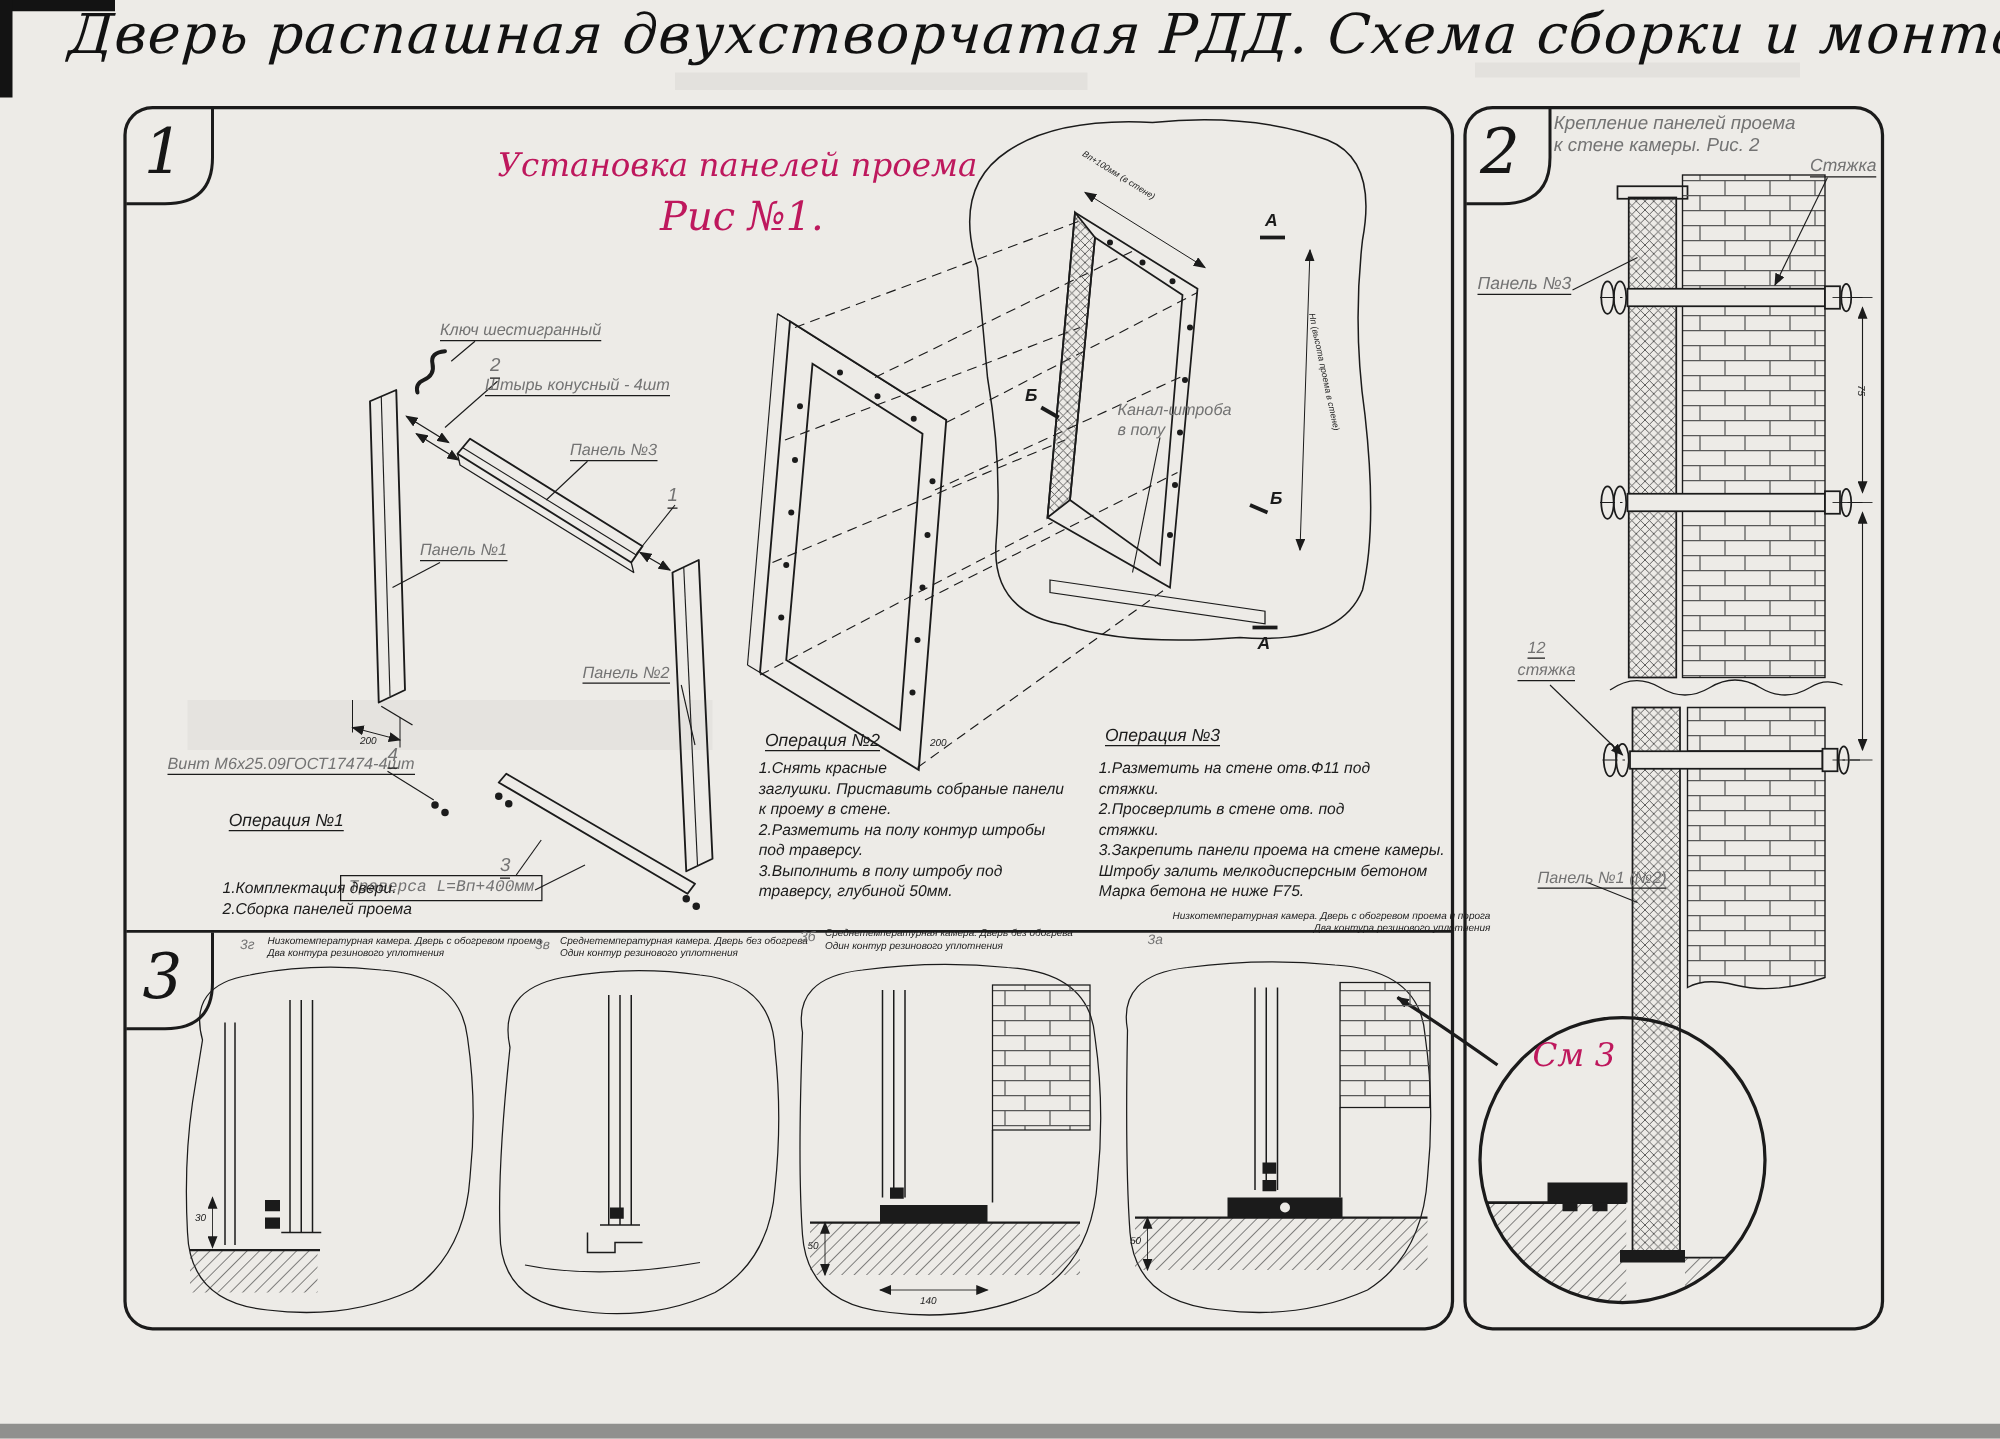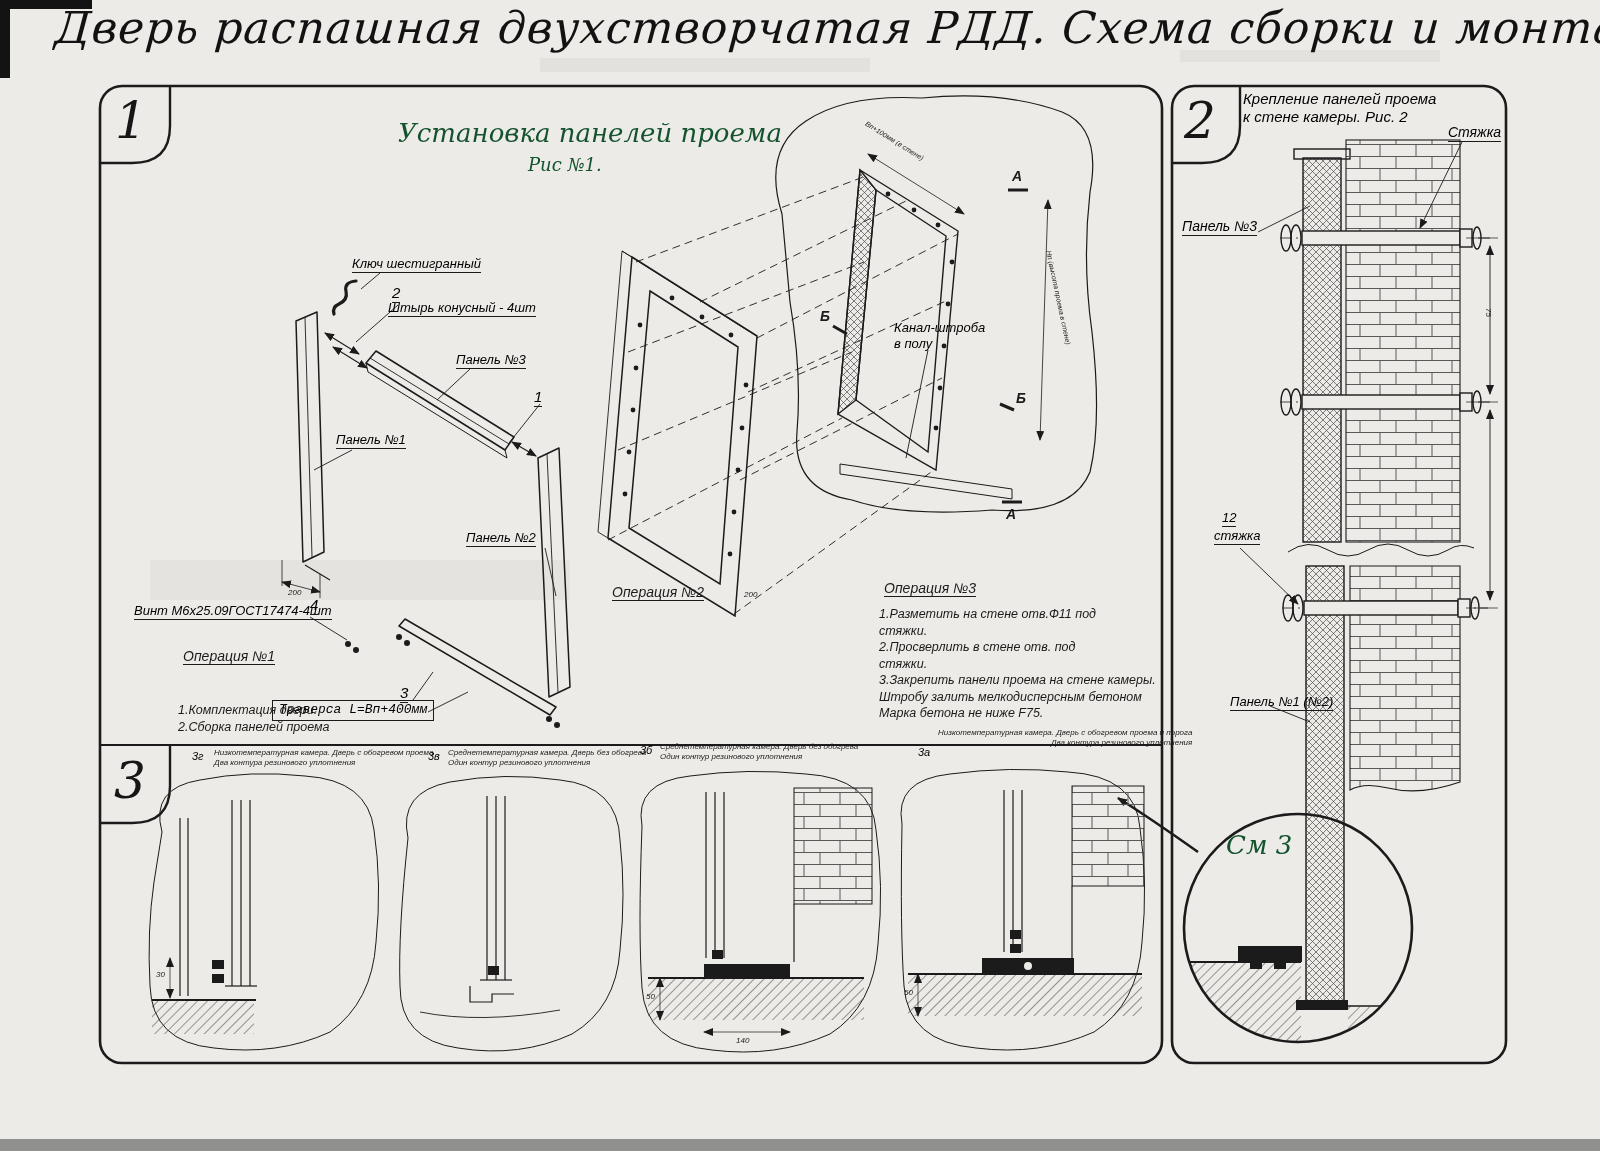--- a/index.html
+++ b/index.html
@@ -1,29 +1,29 @@
 <!DOCTYPE html>
 <html><head>
 <meta charset="utf-8">
 <style>
   * { margin:0; padding:0; box-sizing:border-box; }
   html,body { background:#cfcdc9; }
   .sheet { position:relative; width:1600px; height:1151px; background:#edebe7; overflow:hidden;
            font-family:"Liberation Sans","DejaVu Sans",sans-serif; }
   .art { position:absolute; left:0; top:0; }
   .lbl { position:absolute; font-style:italic; font-size:13px; line-height:1.22;
-         color:#000000; white-space:nowrap; }
+         color:#737373; white-space:nowrap; }
   .u { border-bottom:1.4px solid #1b1b1b; }
   .pre { white-space:pre-line; }
   .secnum { position:absolute; font-family:"DejaVu Serif",serif; font-style:italic;
             font-size:50px; color:#161616; }
   .title { position:absolute; left:55px; top:2px; width:1540px;
            font-family:"DejaVu Serif",serif; font-style:italic; font-size:44px;
            color:#121212; transform:skewX(-4deg); letter-spacing:1px; white-space:nowrap; }
-  .figtitle { position:absolute; font-family:"DejaVu Serif",serif; font-style:italic; color:#14532d; }
+  .figtitle { position:absolute; font-family:"DejaVu Serif",serif; font-style:italic; color:#be185d; }
   .box { border:1.3px solid #1b1b1b; padding:1px 6px 2px 6px;font-family:Liberation Mono, monospace; }
   .op-title { position:absolute; font-style:italic; font-size:14px; color:#1b1b1b; }
   .op-body { position:absolute; font-style:italic; font-size:12.5px; line-height:1.32;
              color:#1b1b1b; white-space:pre-line; }
   .cap { position:absolute; font-style:italic; font-size:8px; line-height:1.3;
          color:#1b1b1b; white-space:pre-line; }
   .mark { position:absolute; font-style:italic; font-weight:bold; font-size:14px; color:#1b1b1b; }
   .dim { position:absolute; font-style:italic; font-size:8px; color:#1b1b1b; white-space:nowrap; }
 </style>
 </head>
@@ -302,21 +302,21 @@
     </g>
   </svg>
 
   <div class="title">Дверь распашная двухстворчатая РДД.  Схема сборки и монтажа №2</div>
 
   <div class="secnum" style="left:115px; top:92px;">1</div>
   <div class="secnum" style="left:1184px; top:92px;">2</div>
   <div class="secnum" style="left:114px; top:752px;">3</div>
 
   <div class="figtitle" style="left:398px; top:118px; font-size:26px;">Установка панелей проема</div>
-  <div class="figtitle" style="left:528px; top:154px; font-size:18px;">Рис №1.</div>
+  <div class="figtitle" style="left:528px; top:154px; font-size:32px;">Рис №1.</div>
 
   <div class="lbl u" style="left:352px; top:256px;">Ключ шестигранный</div>
   <div class="lbl u" style="left:388px; top:300px;">Штырь конусный - 4шт</div>
   <div class="lbl u" style="left:456px; top:352px;">Панель №3</div>
   <div class="lbl u" style="left:336px; top:432px;">Панель №1</div>
   <div class="lbl u" style="left:466px; top:530px;">Панель №2</div>
   <div class="lbl u" style="left:134px; top:603px;">Винт М6х25.09ГОСТ17474-4шт</div>
   <div class="lbl box" style="left:272px; top:700px;">Траверса  L=Вп+400мм</div>
   <div class="lbl pre" style="left:894px; top:320px;">Канал-штроба
 в полу</div>
@@ -333,20 +333,27 @@
 
   <div class="dim" style="left:288px; top:588px;">200</div>
   <div class="dim" style="left:744px; top:590px;">200</div>
   <div class="dim" style="left:868px; top:120px; font-size:7px; transform:rotate(32deg); transform-origin:left top;">Вп+100мм (в стене)</div>
   <div class="dim" style="left:1052px; top:250px; font-size:7px; transform:rotate(78deg); transform-origin:left top;">Нп (высота проема в стене)</div>
 
   <div class="op-title u" style="left:183px; top:648px;">Операция №1</div>
   <div class="op-body" style="left:178px; top:672px;margin-top:30px;">1.Комплектация двери.
 2.Сборка панелей проема</div>
   <div class="op-title u" style="left:612px; top:584px;">Операция №2</div>
+  <div class="op-body" style="left:607px; top:606px;">1.Снять красные
+заглушки. Приставить собраные панели
+к проему в стене.
+2.Разметить на полу контур штробы
+под траверсу.
+3.Выполнить в полу штробу под
+траверсу, глубиной 50мм.</div>
   <div class="op-title u" style="left:884px; top:580px;text-align:center;">Операция №3</div>
   <div class="op-body" style="left:879px; top:606px;">1.Разметить на стене отв.Ф11 под
 стяжки.
 2.Просверлить в стене отв.  под
 стяжки.
 3.Закрепить панели проема на стене камеры.
 Штробу залить мелкодисперсным бетоном
 Марка бетона не ниже   F75.</div>
 
   <div class="lbl pre" style="left:1243px; top:90px; font-size:15px;">Крепление панелей проема

